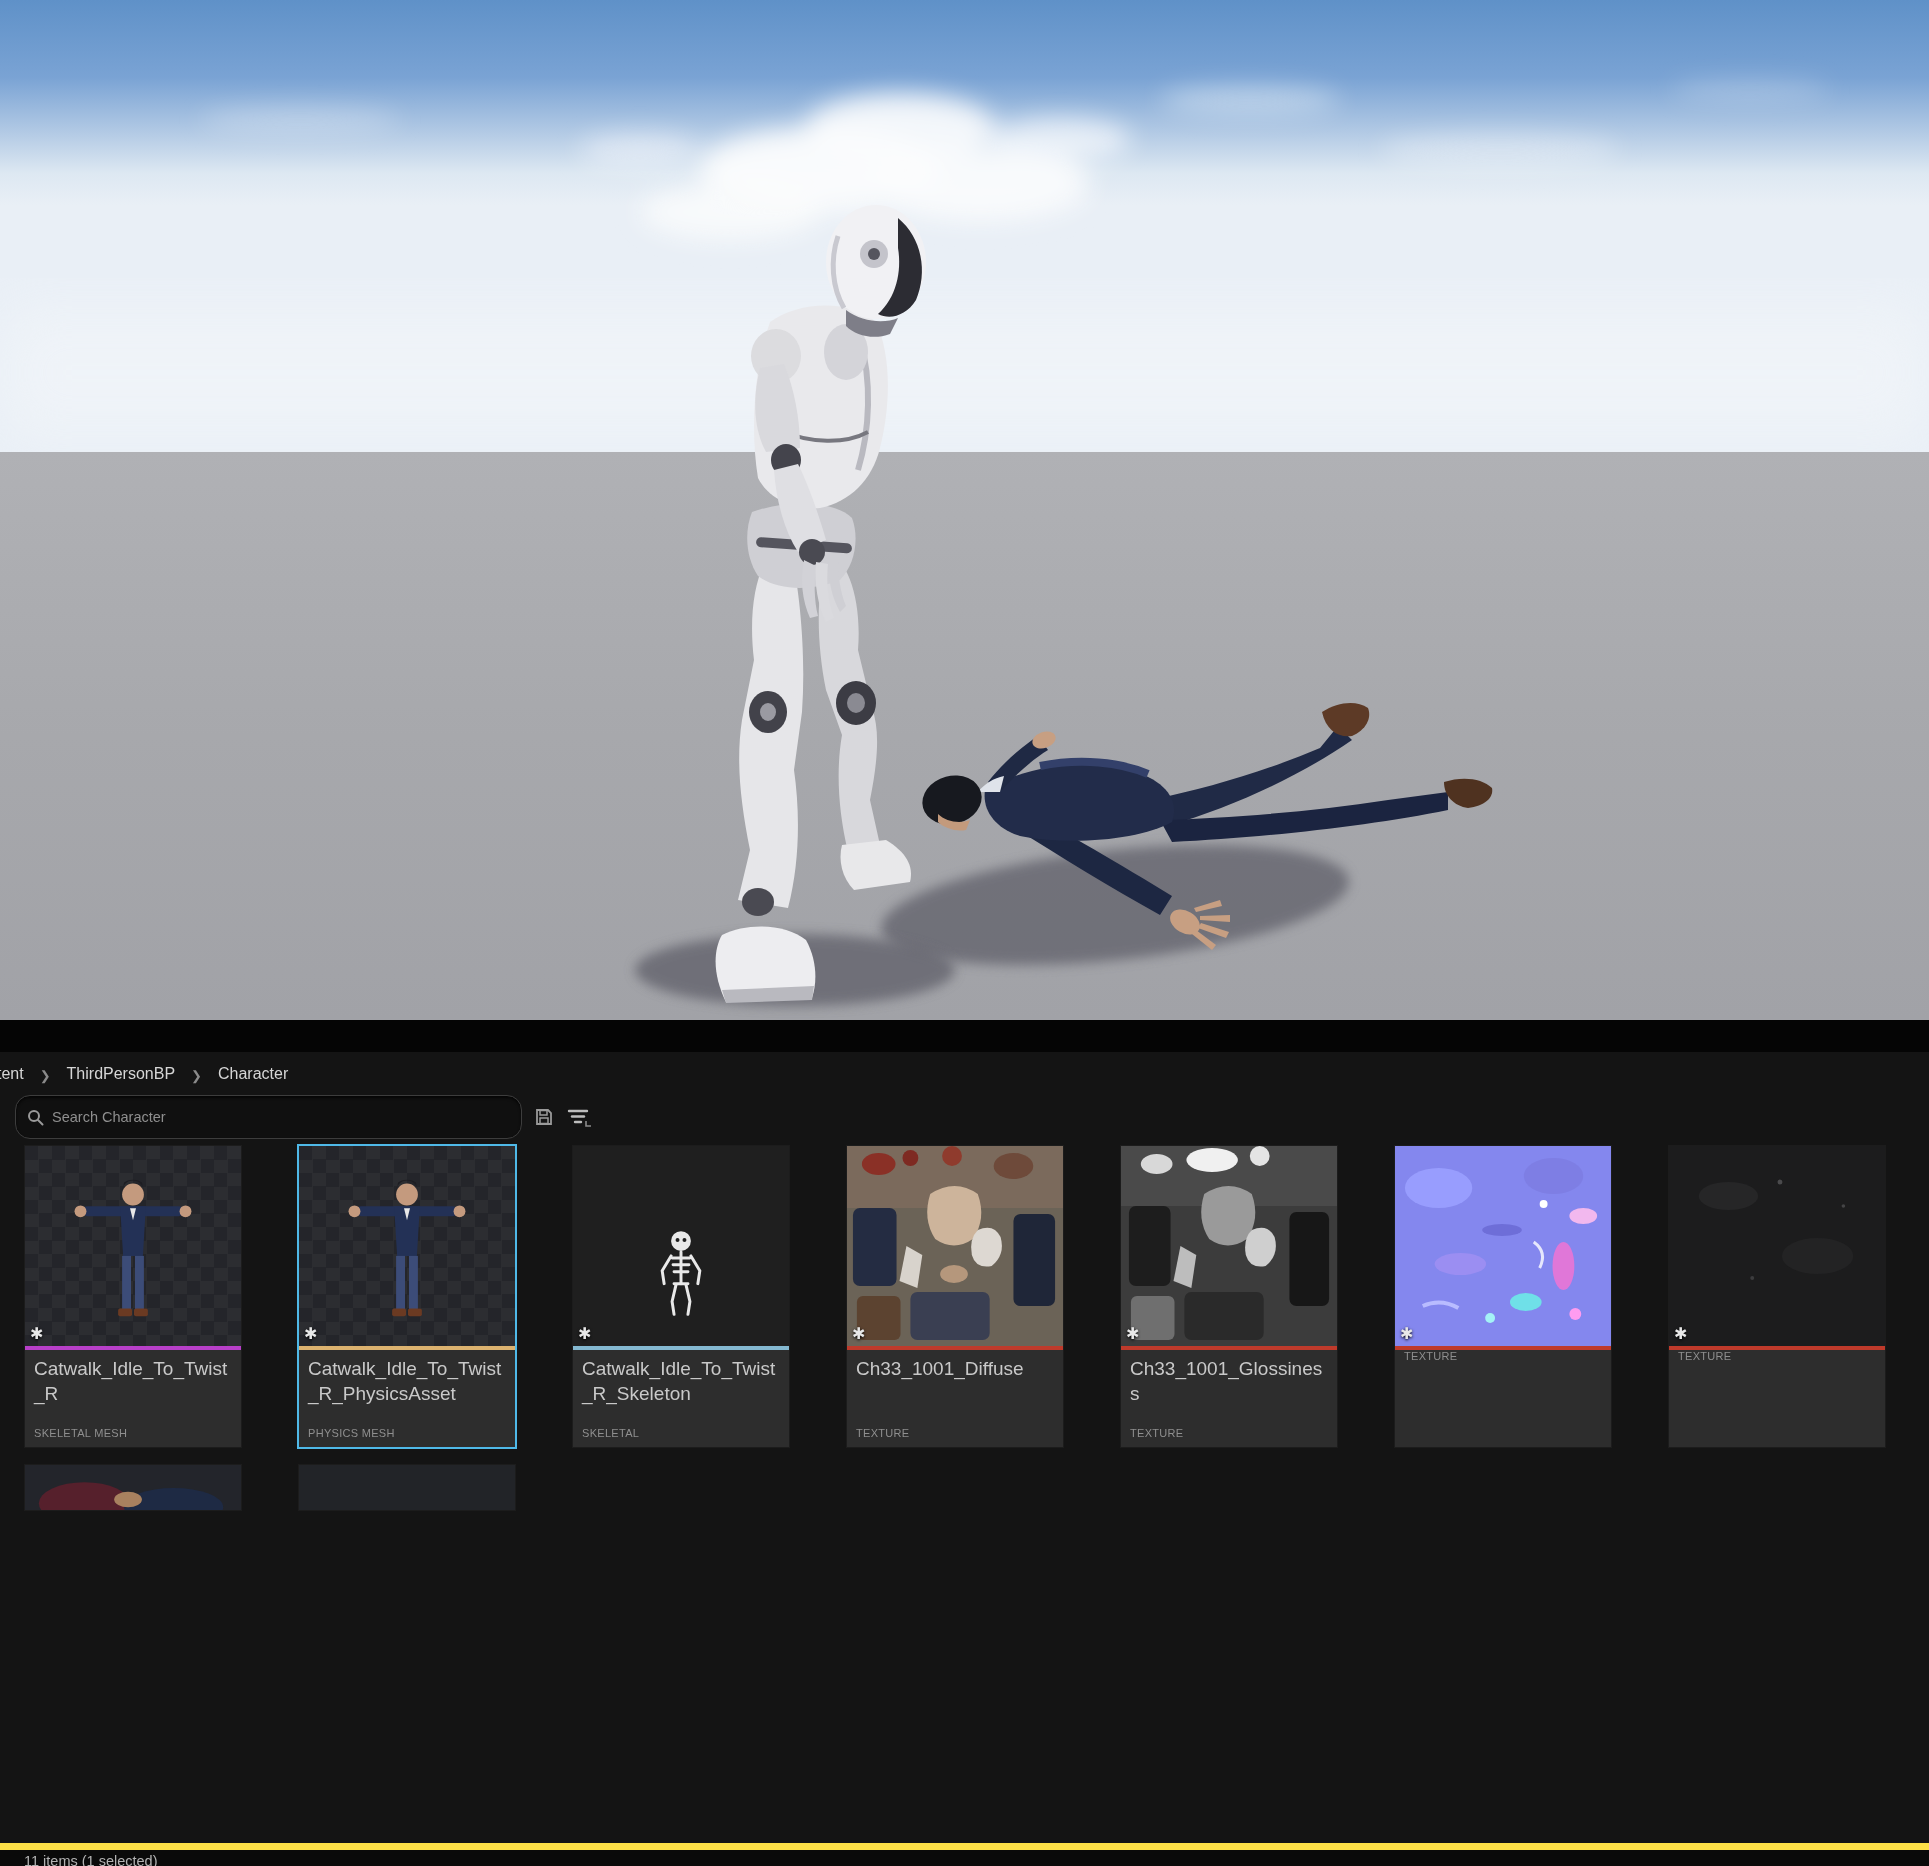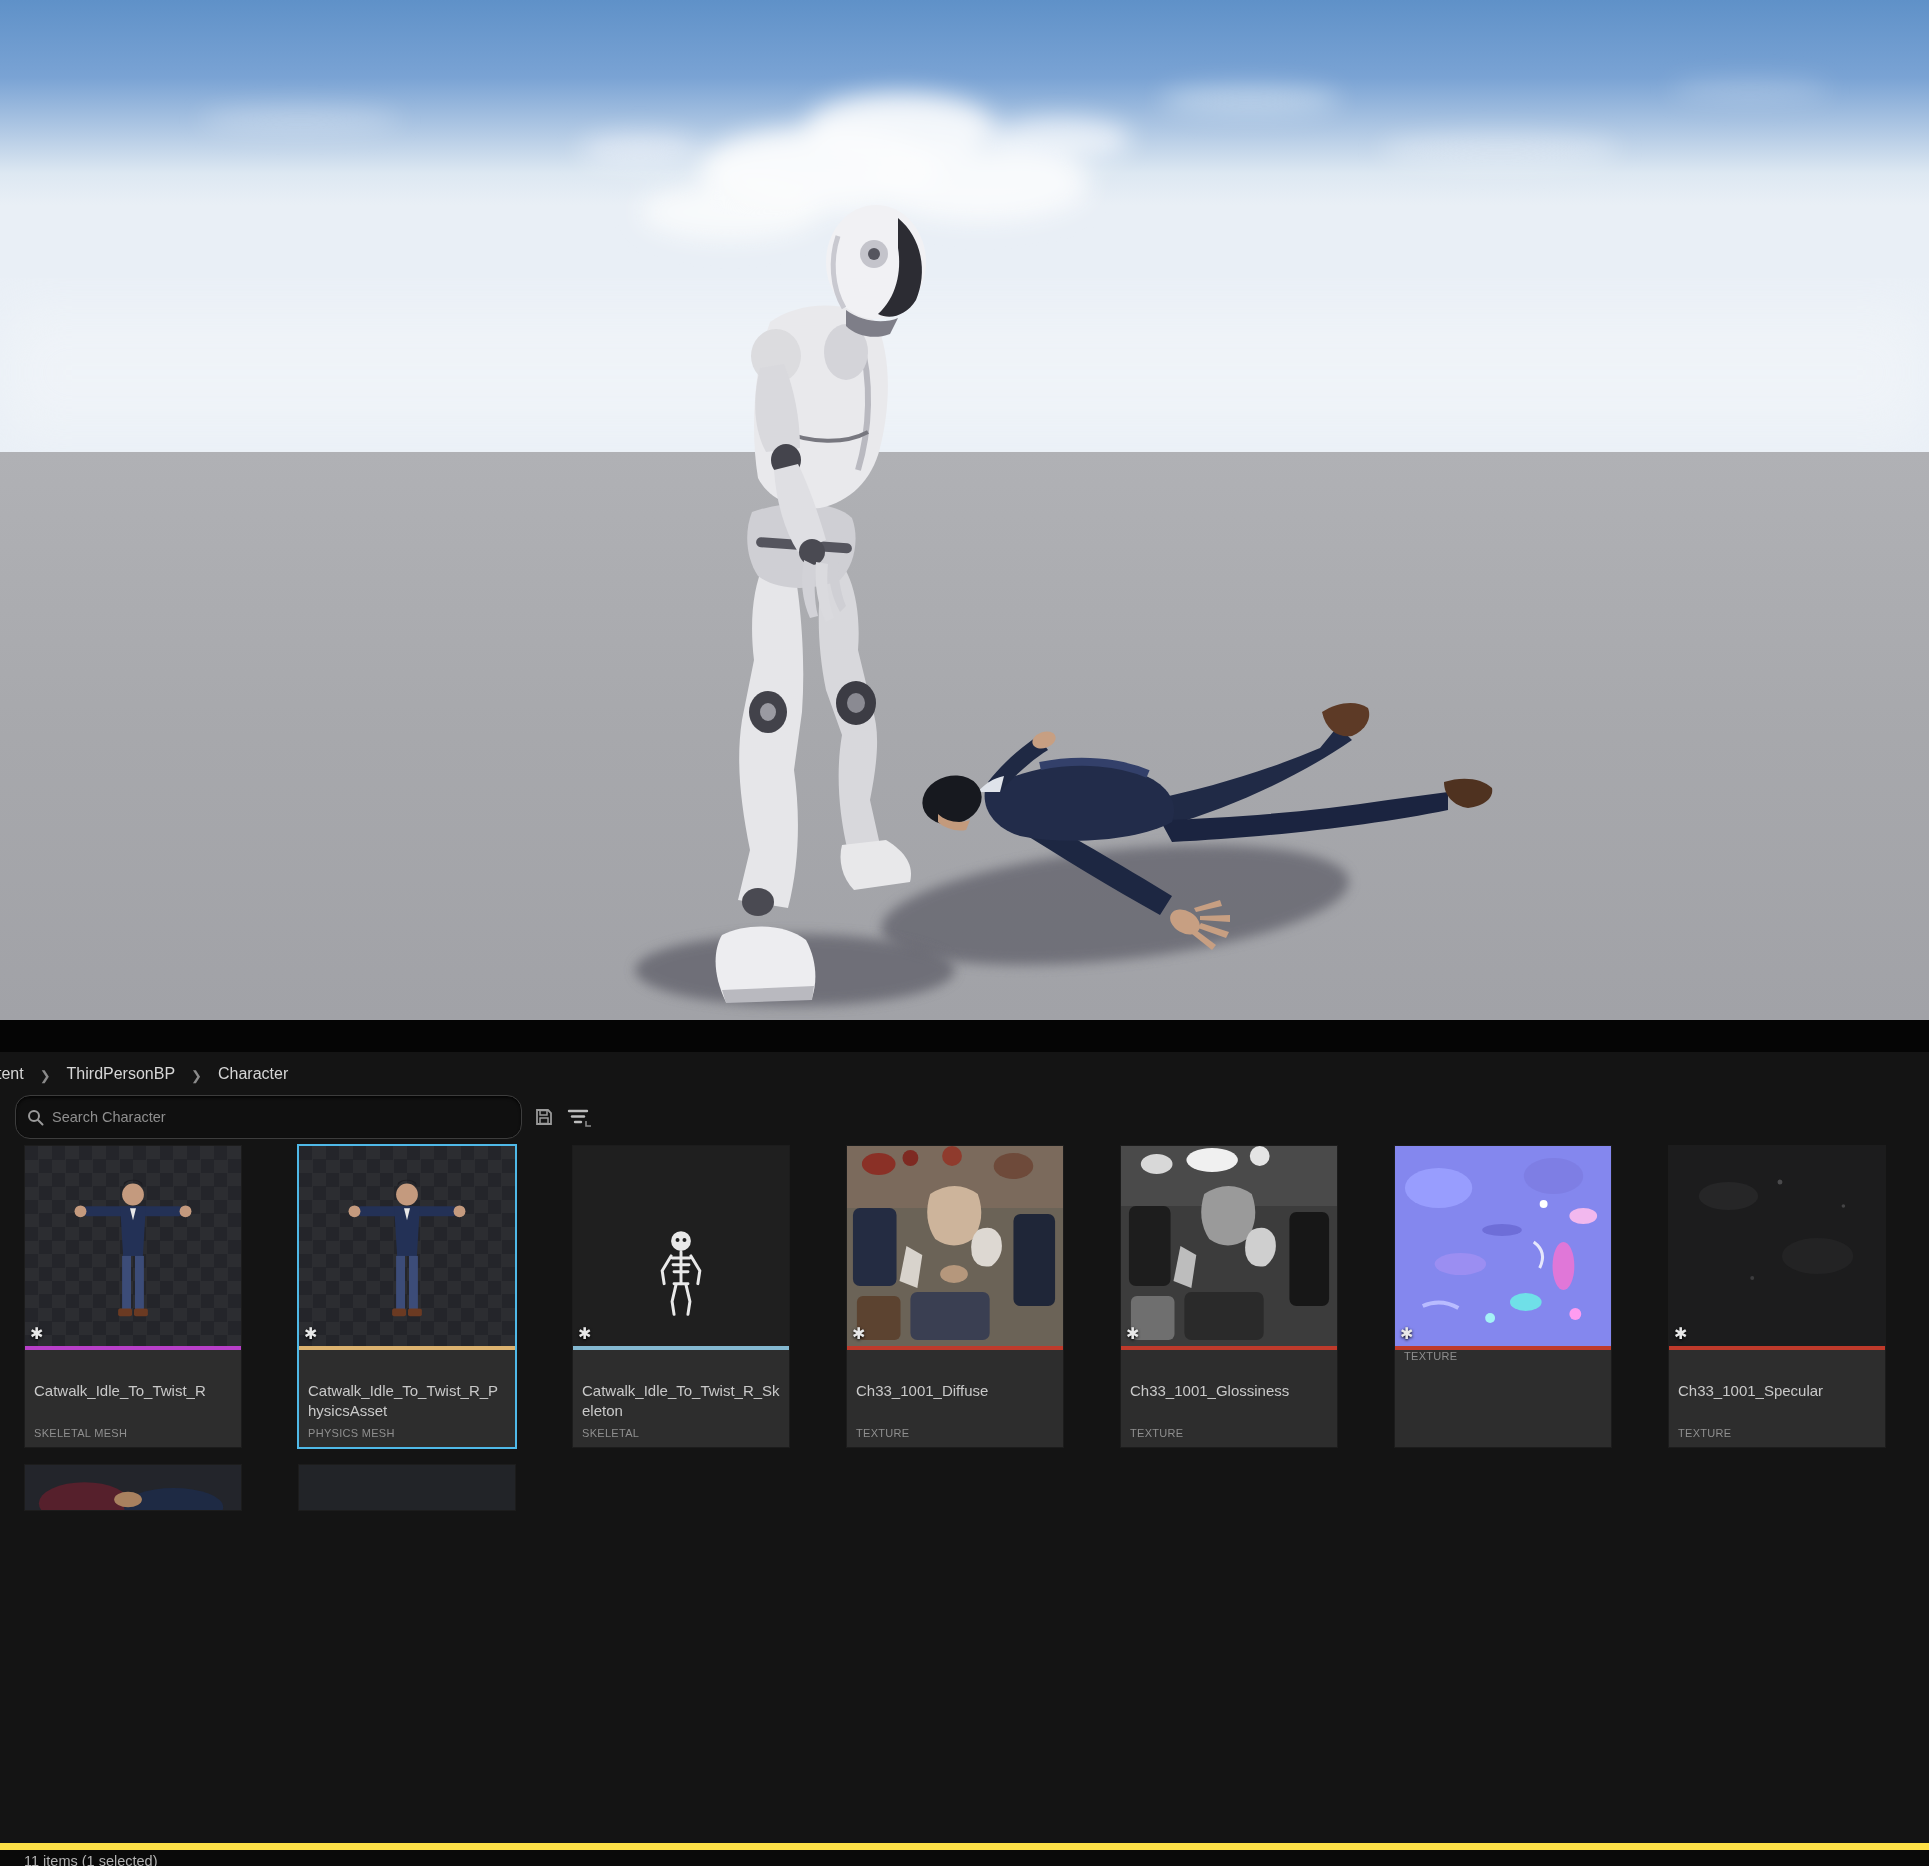--- a/index.html
+++ b/index.html
@@ -45,23 +45,22 @@
     border:1px solid #1c1c1c; cursor:pointer;
   }
   .tile.selected { outline:2px solid #4fb9e8; outline-offset:-1px; }
   .thumb { width:100%; height:200px; position:relative; overflow:hidden; background:#202020; }
   .thumb-checker {
     background: conic-gradient(#2c2d31 0 25%, #24252a 0 50%, #2c2d31 0 75%, #24252a 0) 0 0 / 27px 27px;
   }
   .thumb svg { display:block; width:100%; height:100%; }
   .color-bar { height:4px; width:100%; }
   .name-area {
-    flex:1; padding:7px 9px 0; color:#c9c9c9; font-size:15px; line-height:1.3;
+    flex:1; padding:7px 9px 0; color:#c9c9c9; font-size:19px; line-height:1.3;
     word-break:break-all;
-    margin-top:24px;
   }
   .type-label { padding:0 9px 8px; color:#8f8f8f; font-size:11px; letter-spacing:.3px; }
   .dirty-star {
     position:absolute; left:5px; top:178px; z-index:2;
     color:#e8e8e8; font-size:16px; text-shadow:0 1px 3px #000;
   }
   .tile-stub { height:47px; overflow:hidden; }
   .tile-stub .thumb { height:47px; }
 
   .status-bar {
@@ -367,21 +366,20 @@
           <rect width="218" height="200" fill="#1c1c1d"></rect>
           <ellipse cx="60" cy="50" rx="30" ry="14" fill="#262627"></ellipse>
           <ellipse cx="150" cy="110" rx="36" ry="18" fill="#232324"></ellipse>
           <circle cx="112" cy="36" r="2.5" fill="#4a4a4c"></circle>
           <circle cx="84" cy="132" r="2" fill="#3c3c3e"></circle>
           <circle cx="176" cy="60" r="1.8" fill="#444446"></circle>
         </svg>
       </div>
       <span class="dirty-star">✱</span>
       <div class="color-bar" style="background: rgb(191, 58, 43);"></div>
-      <div class="name-area">Ch33_1001_Specular</div>
       <div class="type-label">TEXTURE</div>
     </div>
 
     <div class="tile tile-stub">
       <div class="thumb">
         <svg viewBox="0 0 218 47" preserveAspectRatio="none">
           <rect width="218" height="47" fill="#23252b"></rect>
           <ellipse cx="60" cy="40" rx="46" ry="22" fill="#56202c"></ellipse>
           <ellipse cx="150" cy="44" rx="50" ry="20" fill="#1e2a44"></ellipse>
           <ellipse cx="104" cy="36" rx="14" ry="8" fill="#a8815f"></ellipse>

